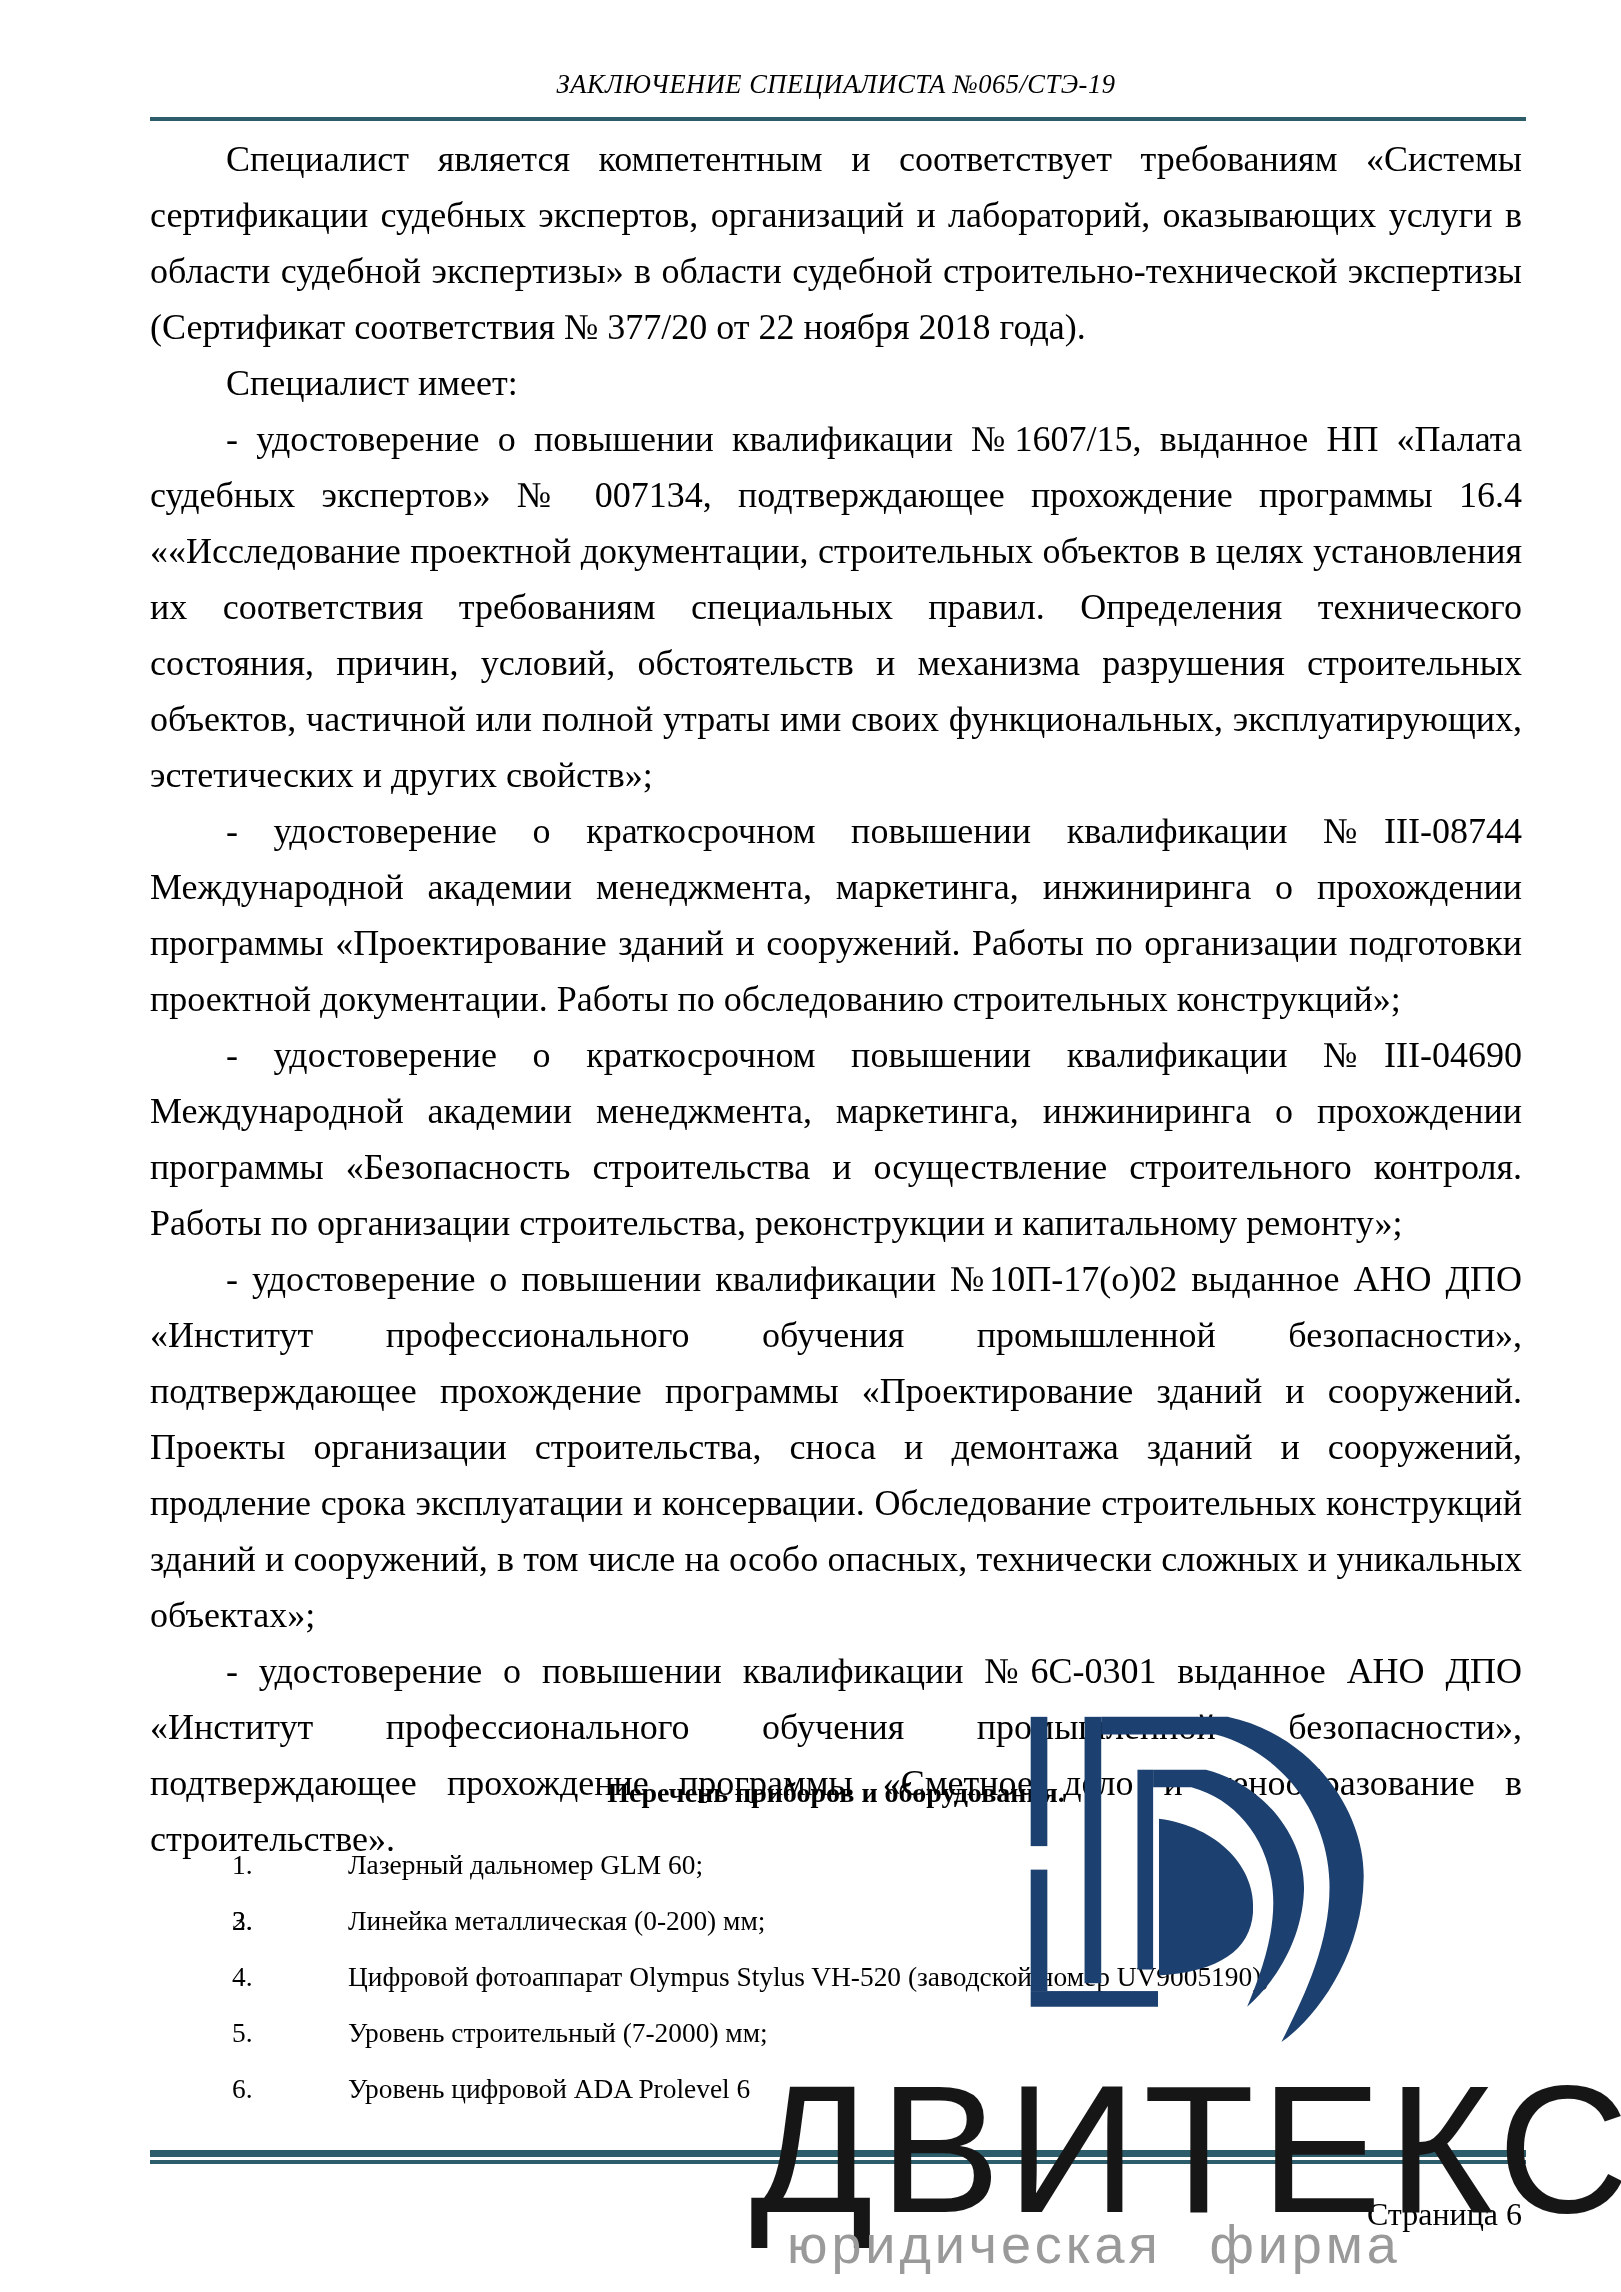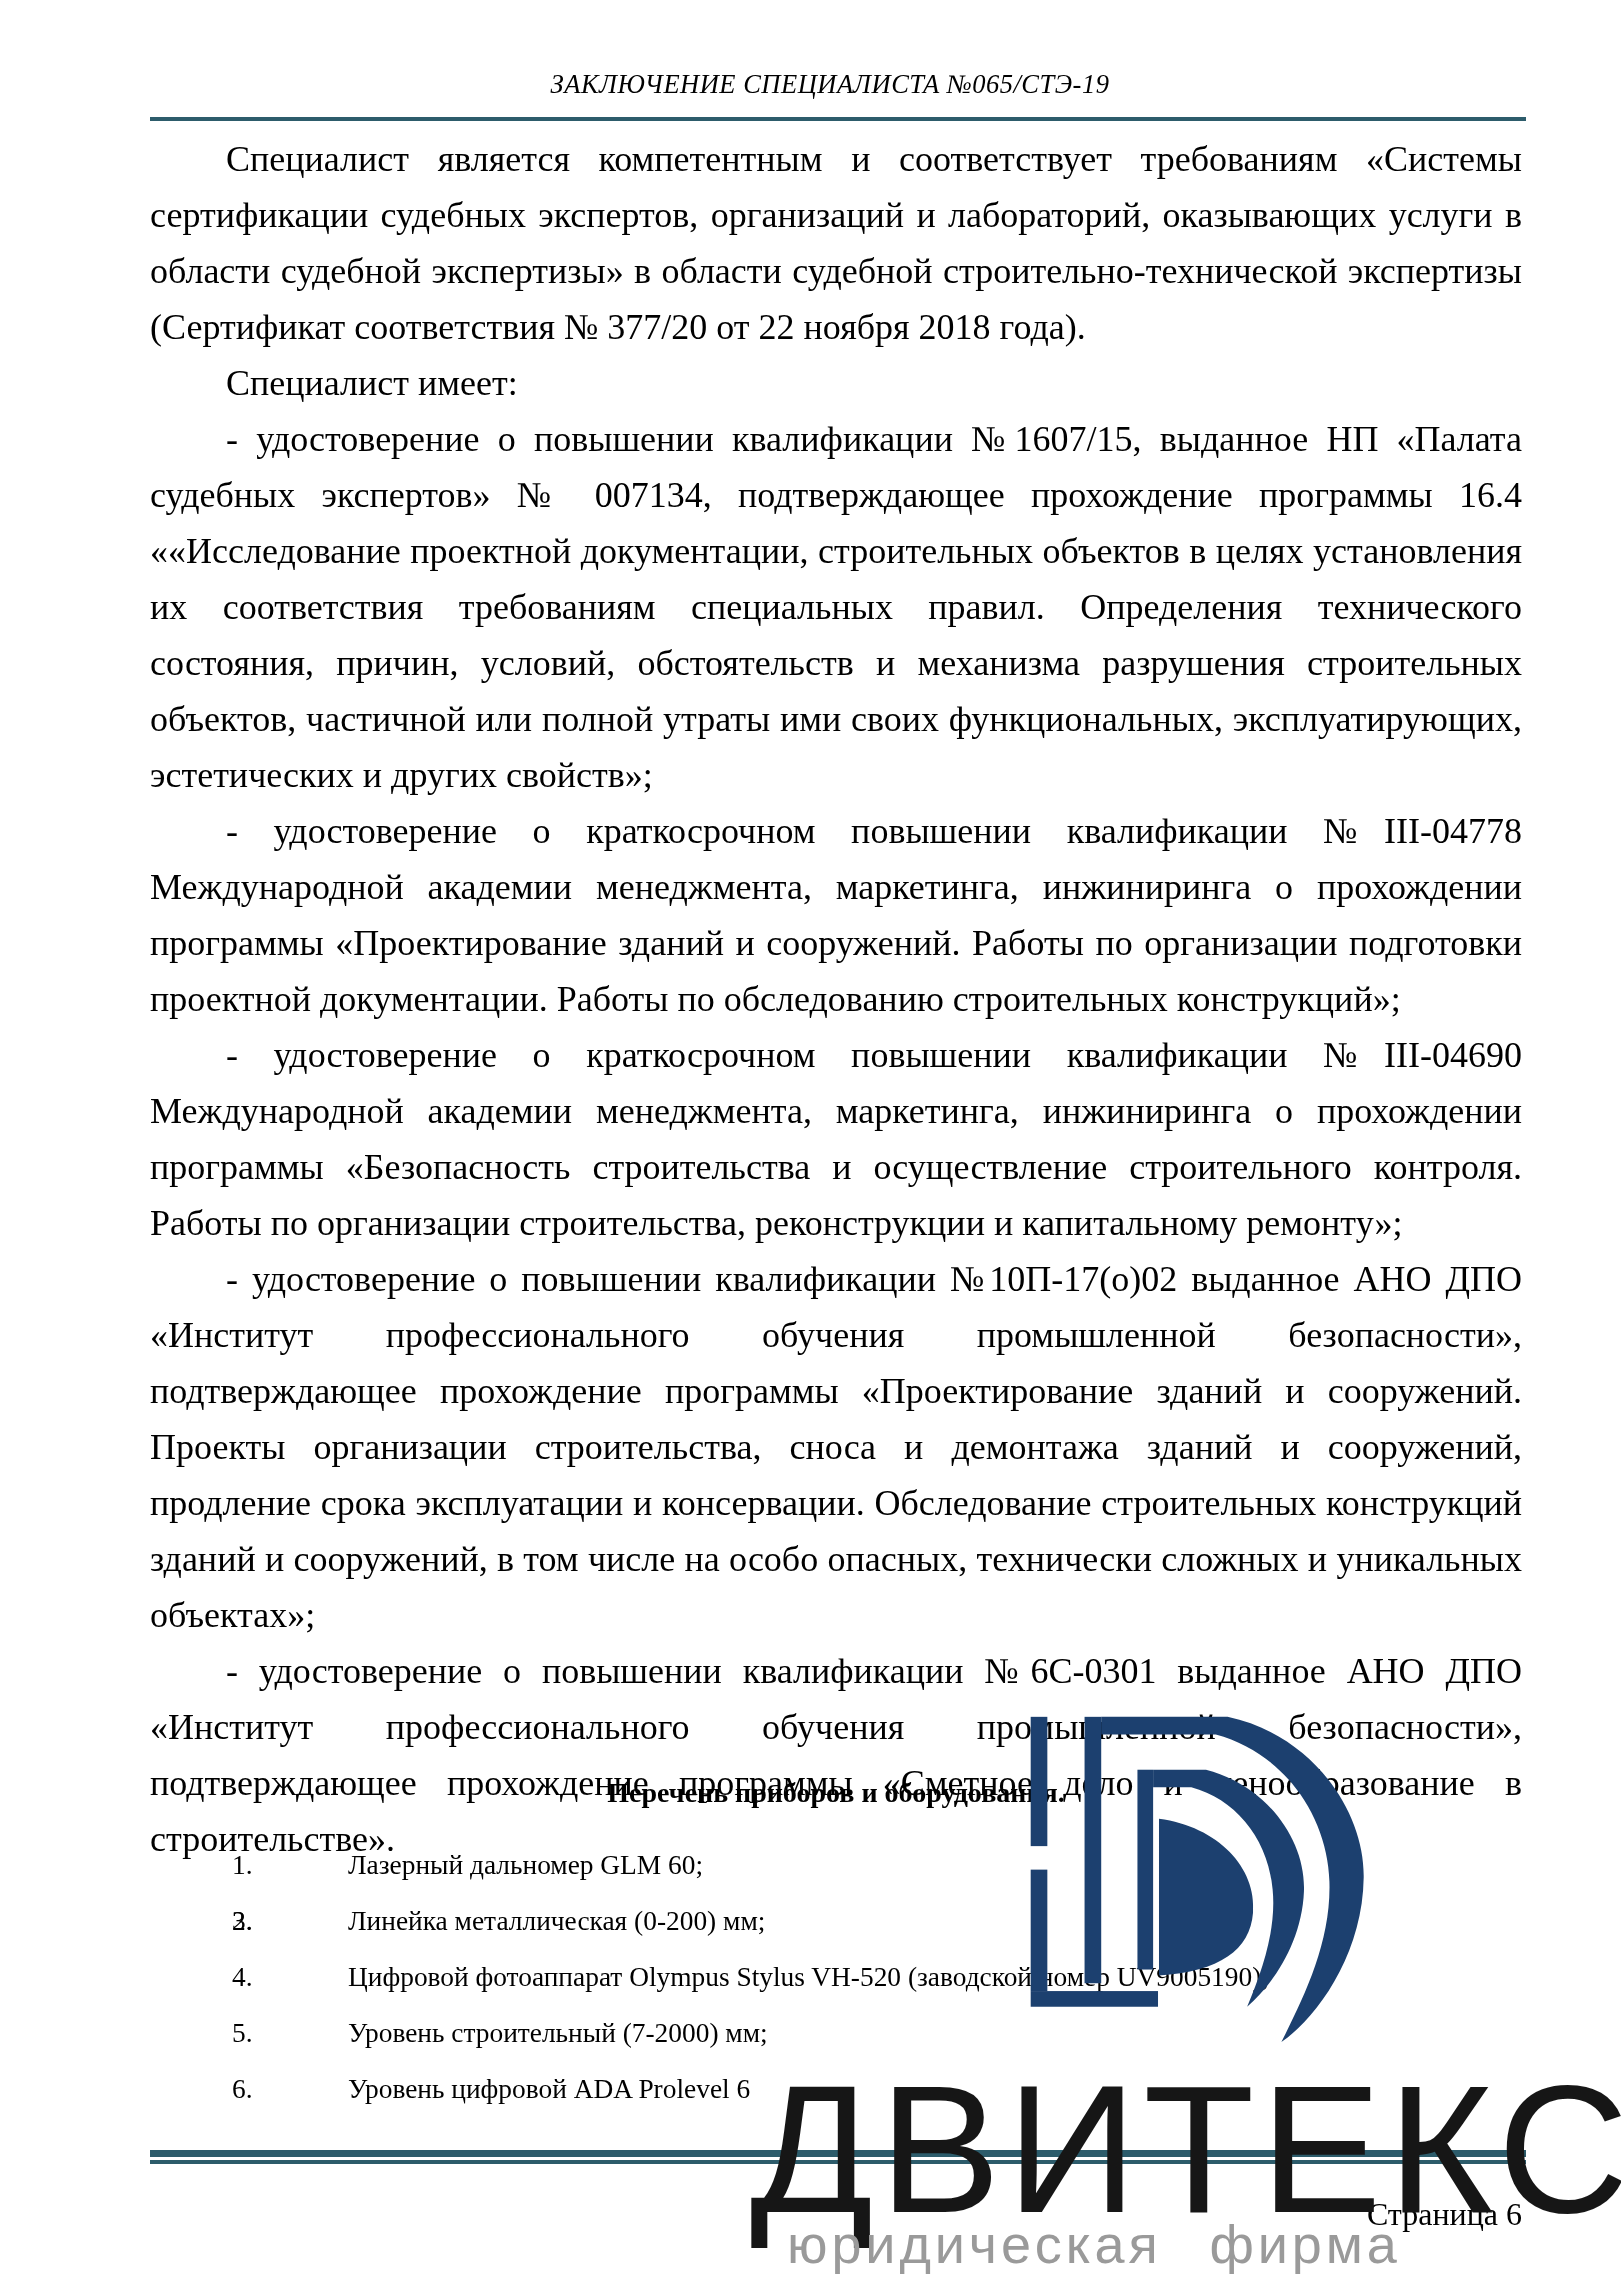--- a/index.html
+++ b/index.html
@@ -6,21 +6,21 @@
   .page{
     position:relative;
     width:1621px;height:2293px;
     background:#ffffff;
     overflow:hidden;
     margin:0 auto;
     font-family:"Liberation Serif", serif;
     color:#000;
   }
   .doc-title{
-    position:absolute;left:144px;top:69px;width:1372px;
+    position:absolute;left:150px;top:69px;width:1372px;
     text-align:center;
     font-style:italic;
     font-size:26.5px;line-height:31px;
     letter-spacing:0.5px;
     z-index:2;
   }
   .header-rule{
     position:absolute;left:150px;top:117px;width:1376px;height:3.9px;
     background:var(--rule_teal,#2d5c6b);
     z-index:2;
@@ -90,21 +90,21 @@
 <div class="page">
 
   <div class="doc-title">ЗАКЛЮЧЕНИЕ СПЕЦИАЛИСТА №065/СТЭ-19</div>
 
   <div class="header-rule"></div>
 
   <div class="body-text">
     <p>Специалист является компетентным и соответствует требованиям «Системы сертификации судебных экспертов, организаций и лабораторий, оказывающих услуги в области судебной экспертизы» в области судебной строительно-технической экспертизы (Сертификат соответствия № 377/20 от 22 ноября 2018 года).</p>
     <p>Специалист имеет:</p>
     <p>- удостоверение о повышении квалификации №1607/15, выданное НП «Палата судебных экспертов» № 007134, подтверждающее прохождение программы 16.4 ««Исследование проектной документации, строительных объектов в целях установления их соответствия требованиям специальных правил. Определения технического состояния, причин, условий, обстоятельств и механизма разрушения строительных объектов, частичной или полной утраты ими своих функциональных, эксплуатирующих, эстетических и других свойств»;</p>
-    <p>- удостоверение о краткосрочном повышении квалификации №III-04778 Международной академии менеджмента, маркетинга, инжиниринга о прохождении программы «Проектирование зданий и сооружений. Работы по организации подготовки проектной документации. Работы по обследованию строительных конструкций»;</p>
+    <p>- удостоверение о краткосрочном повышении квалификации №III-08744 Международной академии менеджмента, маркетинга, инжиниринга о прохождении программы «Проектирование зданий и сооружений. Работы по организации подготовки проектной документации. Работы по обследованию строительных конструкций»;</p>
     <p>- удостоверение о краткосрочном повышении квалификации №III-04690 Международной академии менеджмента, маркетинга, инжиниринга о прохождении программы «Безопасность строительства и осуществление строительного контроля. Работы по организации строительства, реконструкции и капитальному ремонту»;</p>
     <p>- удостоверение о повышении квалификации №10П-17(о)02 выданное АНО ДПО «Институт профессионального обучения промышленной безопасности», подтверждающее прохождение программы «Проектирование зданий и сооружений. Проекты организации строительства, сноса и демонтажа зданий и сооружений, продление срока эксплуатации и консервации. Обследование строительных конструкций зданий и сооружений, в том числе на особо опасных, технически сложных и уникальных объектах»;</p>
     <p>- удостоверение о повышении квалификации №6С-0301 выданное АНО ДПО «Институт профессионального обучения промышленной безопасности», подтверждающее прохождение программы «Сметное дело и ценообразование в строительстве».</p>
   </div>
 
   <div class="equip-heading">Перечень приборов и оборудования.</div>
 
   <div class="equip-list">
     <div class="equip-row">
       <span class="equip-num">1.</span>

